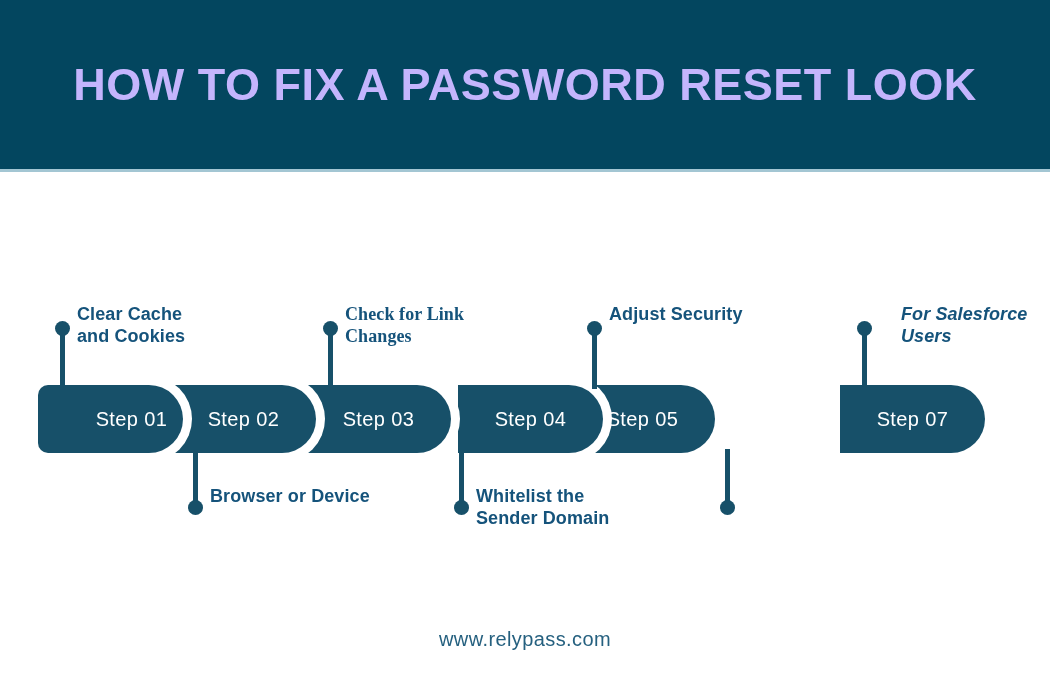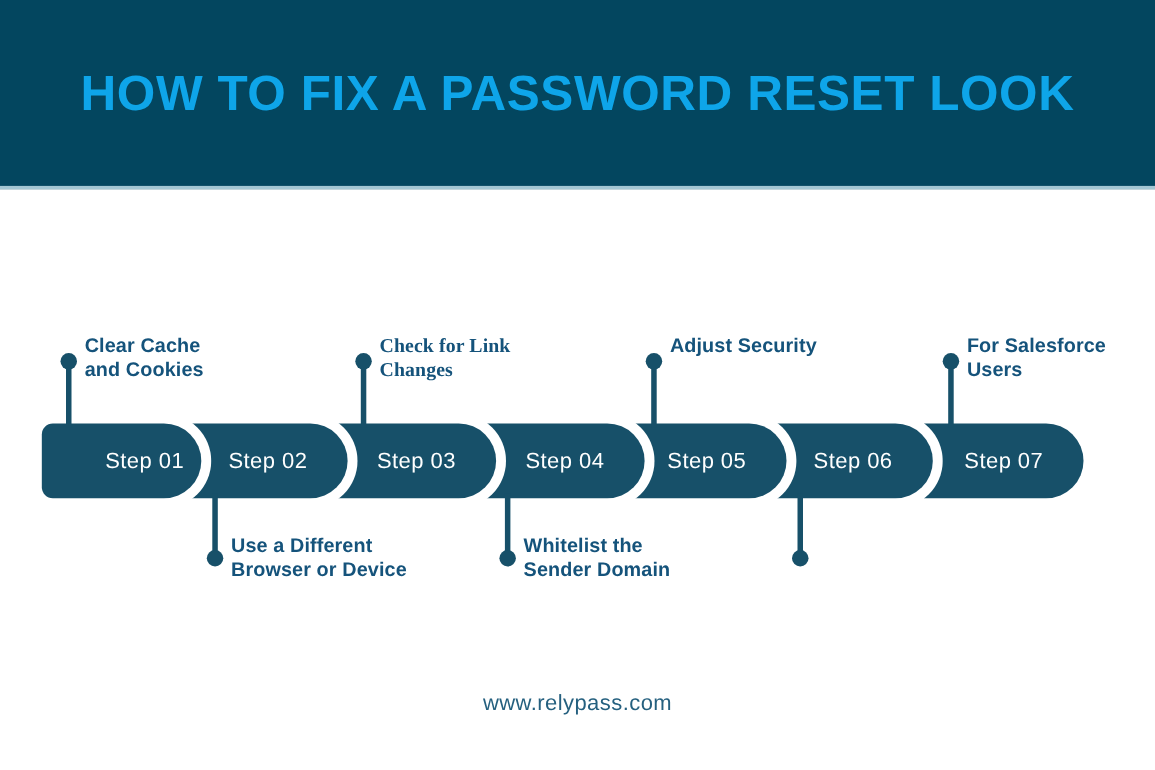--- a/index.html
+++ b/index.html
@@ -24,21 +24,21 @@
     top:0; left:0;
     width:1050px;
     height:172px;
     background:var(--band);
     border-bottom:3px solid var(--divider);
     display:flex;
     align-items:center;
     justify-content:center;
   }
   .title{
-    color:#0ea5e9;
+    color:#c4b5fd;
     font-size:45px;
     font-weight:800;
     letter-spacing:0.5px;
     white-space:nowrap;
   }
   .timeline{
     position:absolute;
     top:0; left:0;
     width:1050px;
     height:700px;
@@ -120,60 +120,56 @@
       <div class="note" style="left: 77px; top: 303px;">
         <div>Clear Cache</div>
         <div>and Cookies</div>
       </div>
       <div class="pill" style="left: 171px; z-index: 19;">
         <span class="step-label">Step 02</span>
       </div>
       <div class="cline" style="left: 192.5px; top: 449px; height: 59px;"></div>
       <div class="cdot" style="left: 187.5px; top: 500px;"></div>
       <div class="note" style="left: 210px; top: 485px;">
-        <div>Use a Different</div>
         <div>Browser or Device</div>
       </div>
       <div class="pill" style="left: 306px; z-index: 18;">
         <span class="step-label">Step 03</span>
       </div>
       <div class="cline" style="left: 327.5px; top: 329px; height: 60px;"></div>
       <div class="cdot" style="left: 322.5px; top: 321px;"></div>
       <div class="note" style="left: 345px; top: 303px; font-family: Liberation Serif, serif;">
         <div>Check for Link</div>
         <div>Changes</div>
       </div>
-      <div class="pill" style="left: 441px; z-index: 17;">
+      <div class="pill" style="left: 458px; z-index: 17;">
         <span class="step-label">Step 04</span>
       </div>
       <div class="cline" style="left: 458.5px; top: 449px; height: 59px;"></div>
       <div class="cdot" style="left: 453.5px; top: 500px;"></div>
       <div class="note" style="left: 476px; top: 485px;">
         <div>Whitelist the</div>
         <div>Sender Domain</div>
       </div>
       <div class="pill" style="left: 570px; z-index: 16;">
         <span class="step-label">Step 05</span>
       </div>
       <div class="cline" style="left: 591.5px; top: 329px; height: 60px;"></div>
       <div class="cdot" style="left: 586.5px; top: 321px;"></div>
       <div class="note" style="left: 609px; top: 303px;">
         <div>Adjust Security</div>
       </div>
-      <div class="pill" style="left: 703px; z-index: 15;">
-        <span class="step-label">Step 06</span>
-      </div>
       <div class="cline" style="left: 724.5px; top: 449px; height: 59px;"></div>
       <div class="cdot" style="left: 719.5px; top: 500px;"></div>
       <div class="pill" style="left: 840px; z-index: 14;">
         <span class="step-label">Step 07</span>
       </div>
       <div class="cline" style="left: 861.5px; top: 329px; height: 60px;"></div>
       <div class="cdot" style="left: 856.5px; top: 321px;"></div>
-      <div class="note" style="left: 879px; top: 303px;">
+      <div class="note" style="left: 901px; top: 303px; font-style: italic;">
         <div>For Salesforce</div>
         <div>Users</div>
       </div>
     </div>
 
   <div class="footer">
     <span class="website">www.relypass.com</span>
   </div>
 </div>
 

